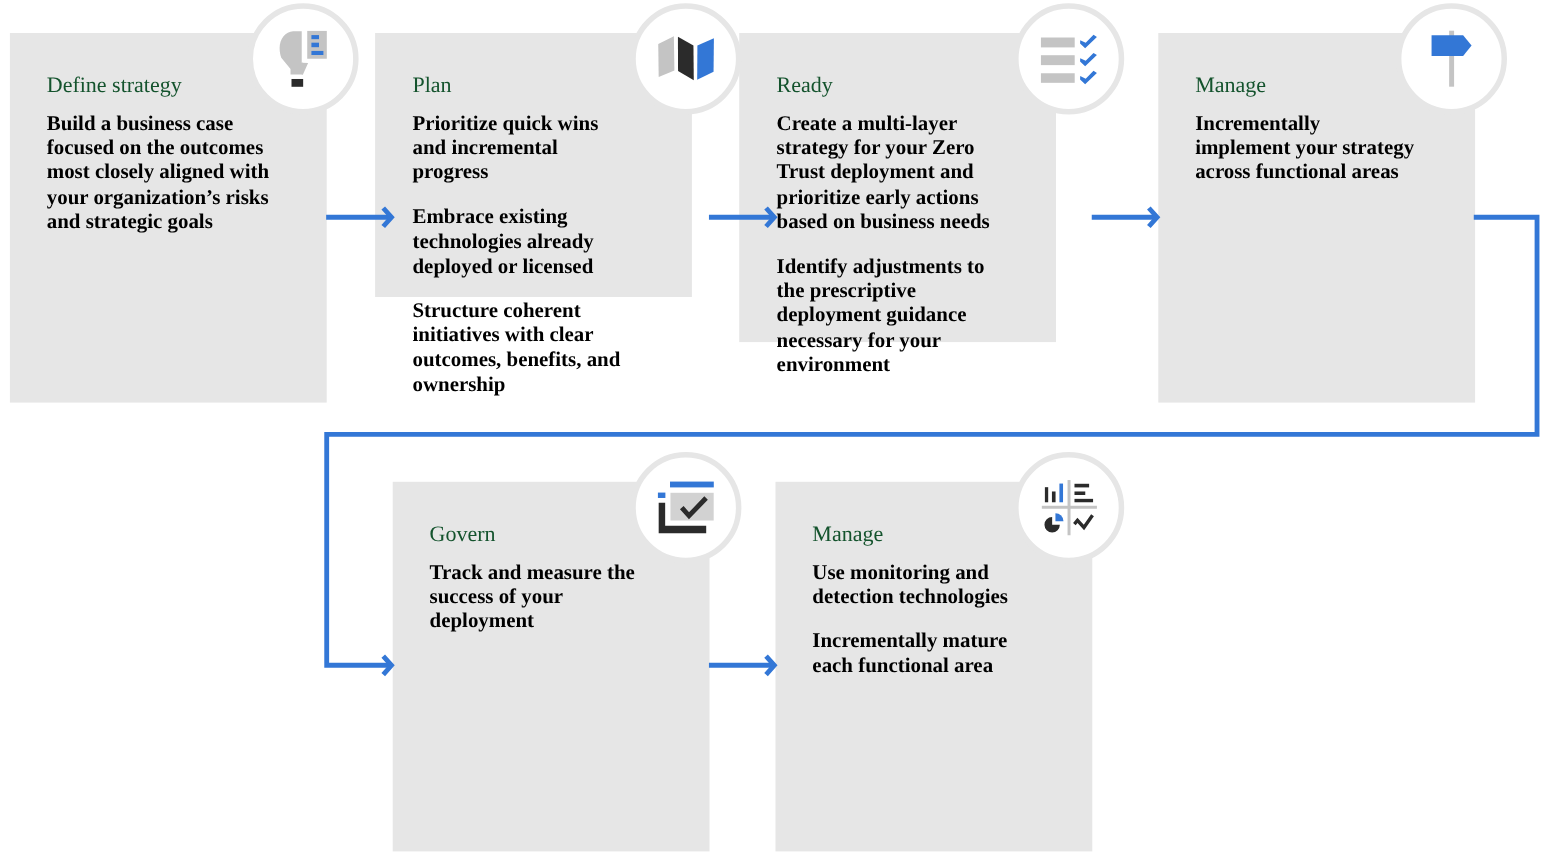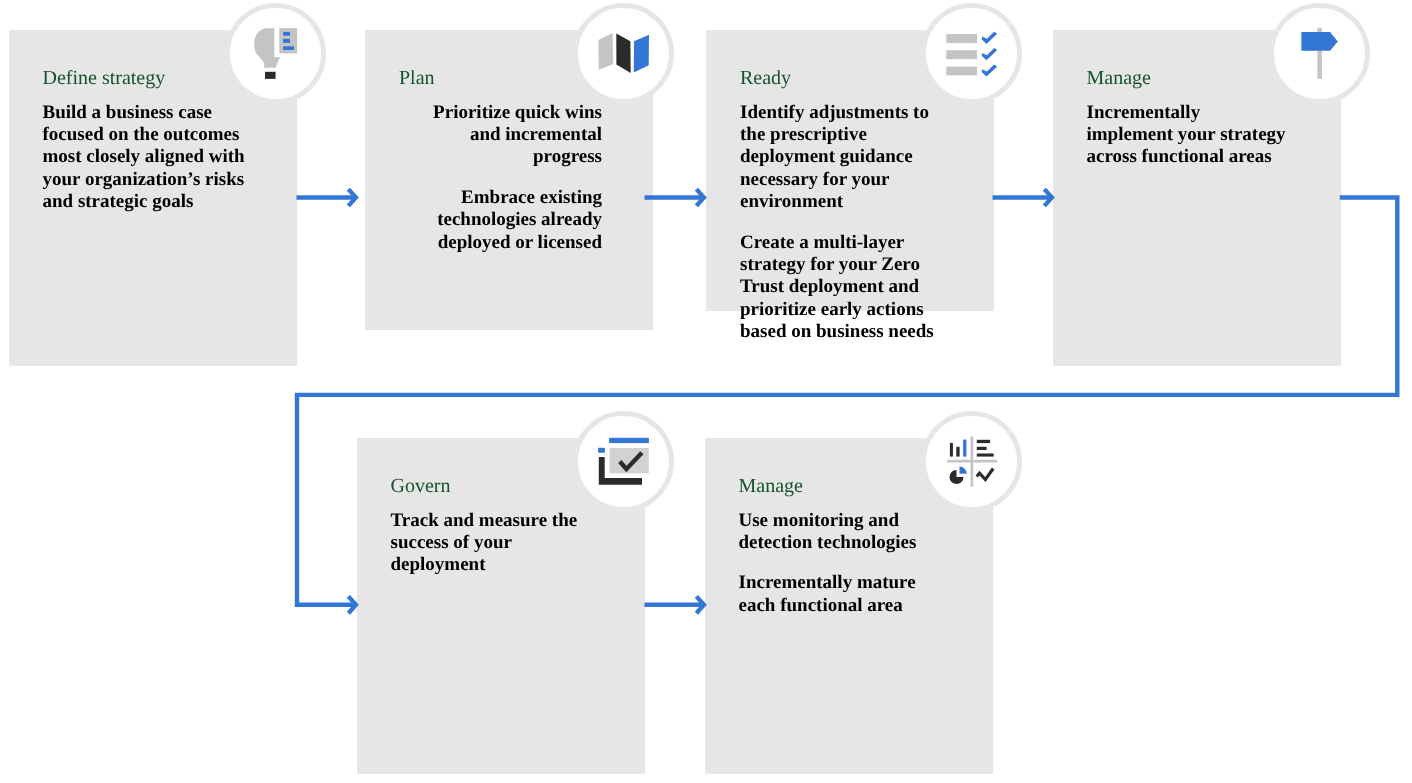--- a/index.html
+++ b/index.html
@@ -19,33 +19,34 @@
 
 <div id="stage">
 
   <div class="card" style="left:8.5px;top:29.5px;width:288px;height:336px;">
     <div class="card-title">Define strategy</div>
     <div class="card-body">
       <p>Build a business case focused on the outcomes most closely aligned with your organization’s risks and strategic goals</p>
     </div>
   </div>
 
-  <div class="card" style="left:365px;top:29.5px;width:288px;height:300px;text-align:right;">
+  <div class="card" style="left:341px;top:29.5px;width:288px;height:240px;">
     <div class="card-title">Plan</div>
     <div class="card-body">
       <p>Prioritize quick wins and incremental progress</p>
       <p>Embrace existing technologies already deployed or licensed</p>
+      <p>Structure coherent initiatives with clear outcomes, benefits, and ownership</p>
     </div>
   </div>
 
-  <div class="card" style="left:706px;top:29.5px;width:288px;height:281px;">
+  <div class="card" style="left:672px;top:29.5px;width:288px;height:281px;">
     <div class="card-title">Ready</div>
     <div class="card-body">
+      <p>Create a multi-layer strategy for your Zero Trust deployment and prioritize early actions based on business needs</p>
       <p>Identify adjustments to the prescriptive deployment guidance necessary for your environment</p>
-      <p>Create a multi-layer strategy for your Zero Trust deployment and prioritize early actions based on business needs</p>
     </div>
   </div>
 
   <div class="card" style="left:1052.5px;top:29.5px;width:288px;height:336px;">
     <div class="card-title">Manage</div>
     <div class="card-body">
       <p>Incrementally implement your strategy across functional areas</p>
     </div>
   </div>
 

